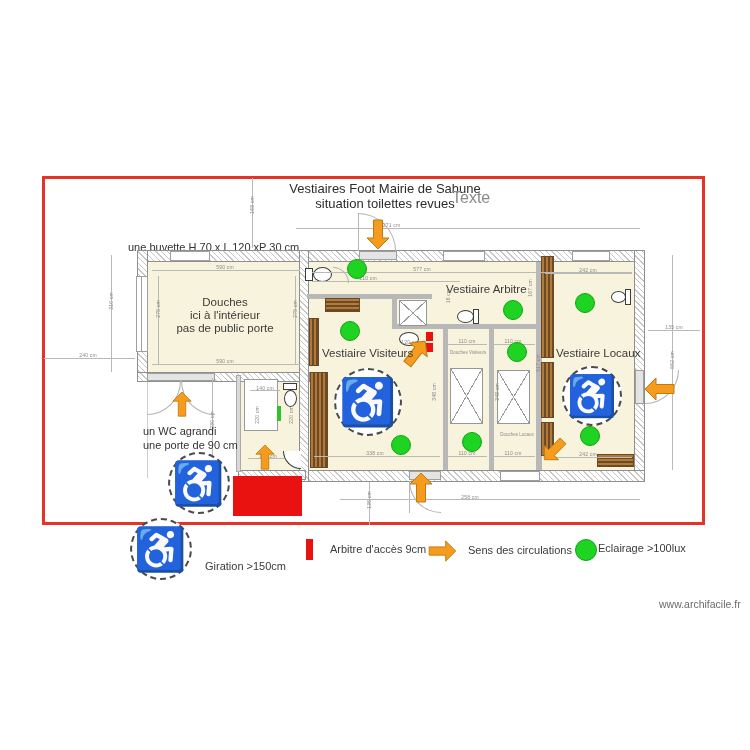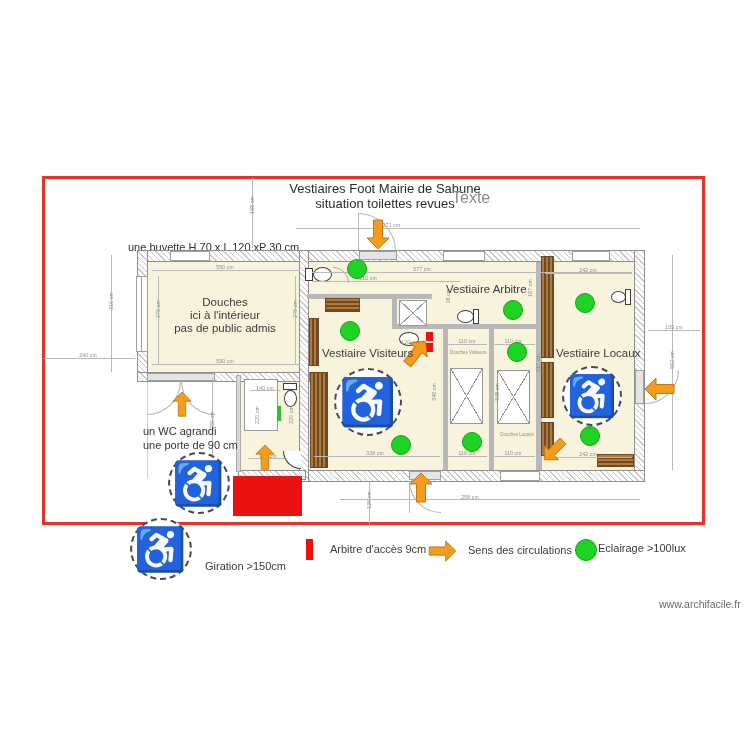--- a/index.html
+++ b/index.html
@@ -246,21 +246,21 @@
   <div class="giration" style="left:562px;top:366px;width:60px;height:60px;font-size:40px;">
     <span>♿</span>
   </div>
   <div class="giration" style="left:168px;top:452px;width:62px;height:62px;font-size:42px;">
     <span>♿</span>
   </div>
 
   <div class="rlabel" style="left:150px;top:296px;width:150px;text-align:center;line-height:13px;">
     <div>Douches</div>
     <div>ici à l'intérieur</div>
-    <div>pas de public admis</div>
+    <div>pas de public porte</div>
   </div>
   <div class="rlabel" style="left:322px;top:347px;">Vestiaire Visiteurs</div>
   <div class="rlabel" style="left:446px;top:283px;">Vestiaire Arbitre</div>
   <div class="rlabel" style="left:556px;top:347px;">Vestiaire Locaux</div>
   <div class="tlabel" style="left:450px;top:350px;width:36px;">Douches Visiteurs</div>
   <div class="tlabel" style="left:499px;top:432px;width:36px;">Douches Locaux</div>
 
   <div class="note" style="left:143px;top:424px;line-height:14px;">
     <div>un WC agrandi</div>
     <div>une porte de 90 cm</div>

